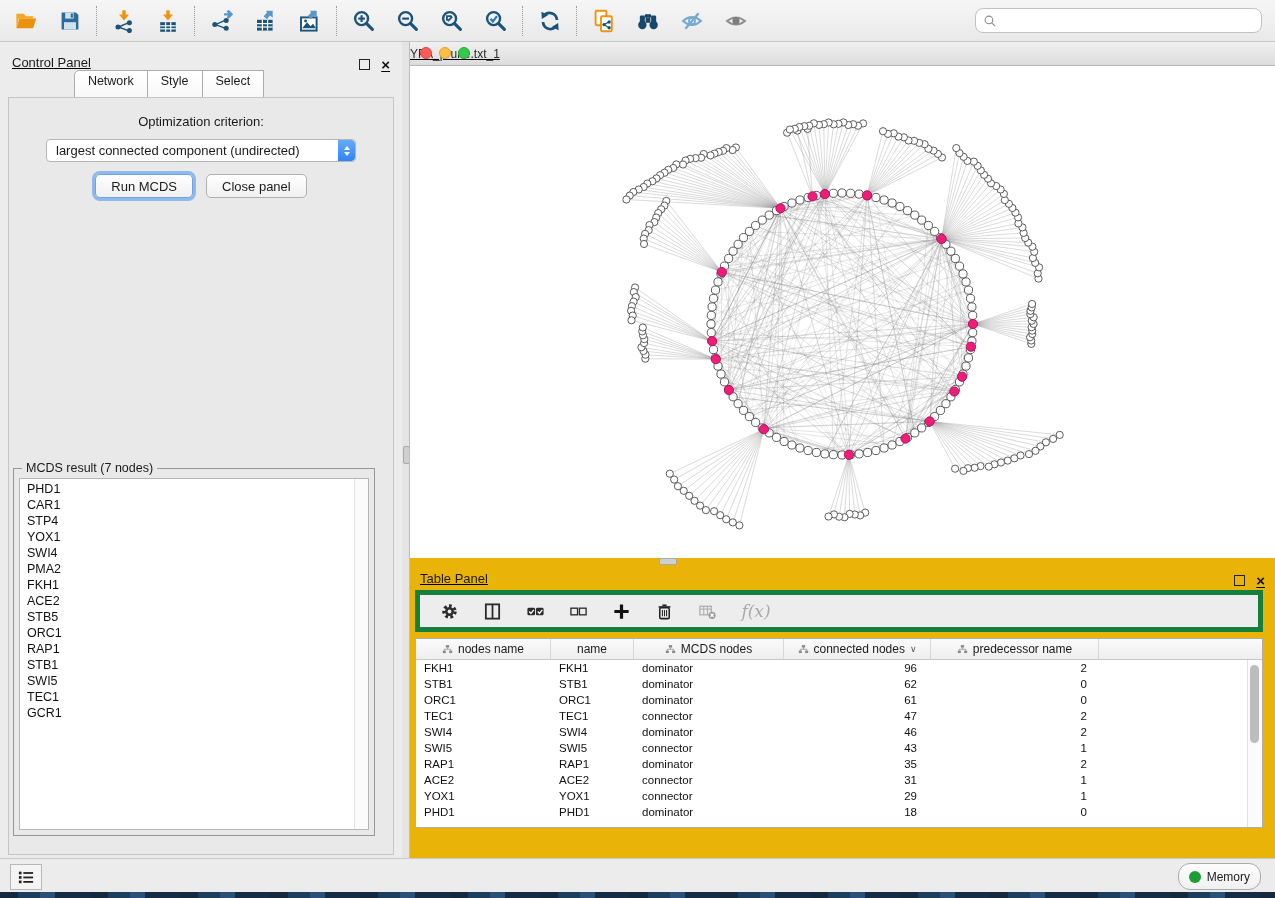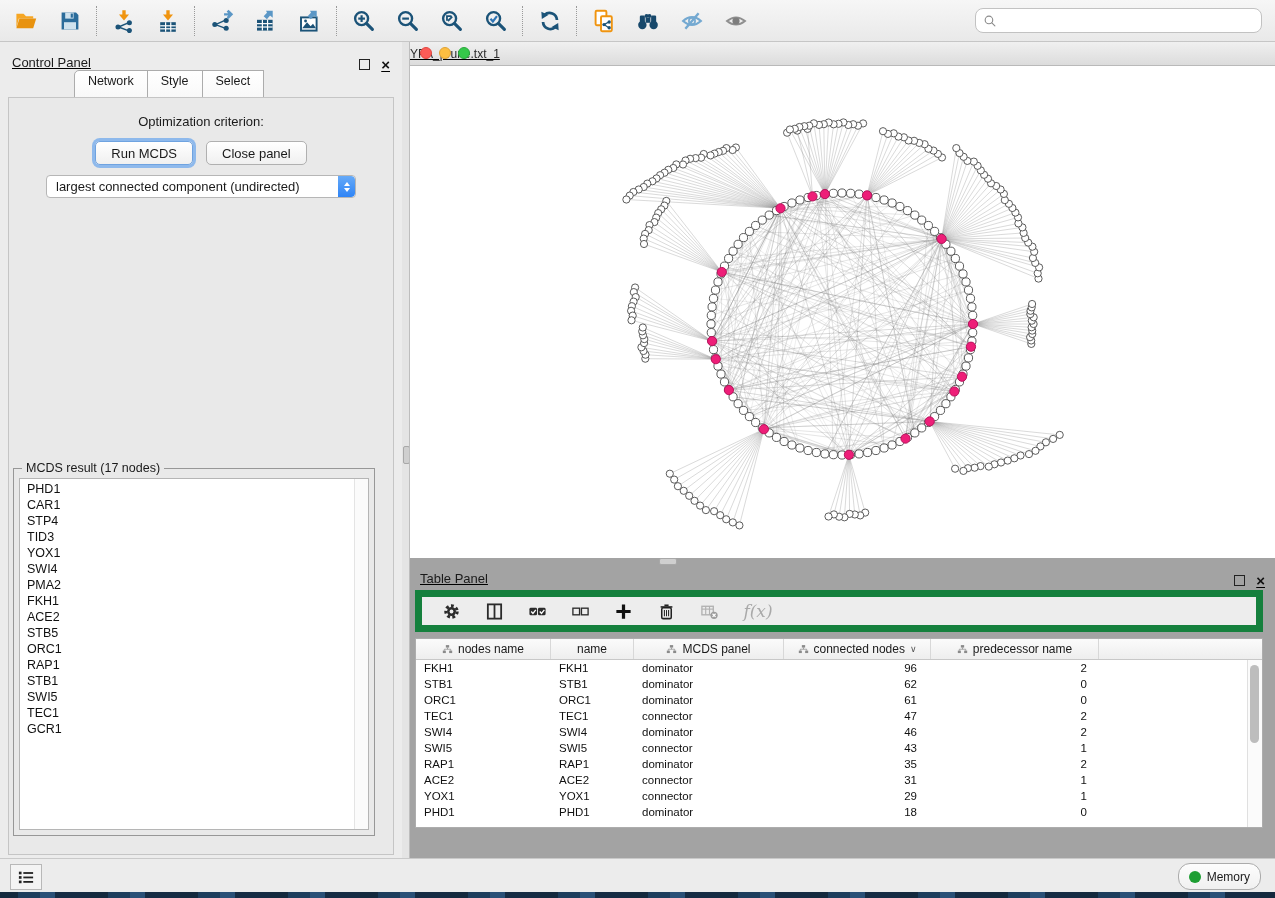--- a/index.html
+++ b/index.html
@@ -50,22 +50,22 @@
   #network-panel{position:absolute;left:409px;top:42px;width:866px;height:516px;background:#fff;border-left:1px solid #bdbdbd;box-sizing:border-box;}
   #net-titlebar{height:23px;background:linear-gradient(#f0f0f0,#dcdcdc);border-bottom:1px solid #b9b9b9;position:relative;display:flex;align-items:center;justify-content:flex-start;text-decoration:underline;}
   .traffic{position:absolute;left:10px;top:5px;display:flex;gap:7px;}
   .light{width:12px;height:12px;border-radius:50%;}
   .light.red{background:#fc5b57;border:1px solid #e2463f;box-sizing:border-box;}
   .light.yellow{background:#fdbe41;border:1px solid #e0a335;box-sizing:border-box;}
   .light.green{background:#35c84a;border:1px solid #2aa83c;box-sizing:border-box;}
   #net-title{font-size:12px;color:#2a2a2a;}
   #net-svg{display:block;}
   
-  #table-panel{position:absolute;left:409px;top:558px;width:866px;height:300px;background:#a3a3a3;border-left:1px solid #bdbdbd;box-sizing:border-box;}
-  #tp-toolbar{position:absolute;left:5px;right:12px;top:32px;height:42px;background:#ededed;border:7px solid #15803d;display:flex;align-items:center;gap:21px;padding-left:18px;box-sizing:border-box;}
+  #table-panel{position:absolute;left:409px;top:558px;width:866px;height:300px;background:#eab308;border-left:1px solid #bdbdbd;box-sizing:border-box;}
+  #tp-toolbar{position:absolute;left:5px;right:12px;top:32px;height:42px;background:#ededed;border:5px solid #15803d;display:flex;align-items:center;gap:21px;padding-left:18px;box-sizing:border-box;}
   .tbl-tool{display:flex;align-items:center;justify-content:center;width:22px;height:22px;}
   .tbl-tool svg{width:19px;height:19px;}
   .fx-label{font-family:"DejaVu Serif",serif;font-style:italic;font-size:17px;color:#a9a9a9;}
   #tbl-container{position:absolute;left:5px;right:12px;top:80px;height:190px;background:#fff;border:1px solid #adadad;box-sizing:border-box;overflow:hidden;}
   #tbl-head{display:flex;height:21px;background:linear-gradient(#fbfbfb,#eeeeee);border-bottom:1px solid #c8c8c8;box-sizing:border-box;}
   .th{display:flex;align-items:center;justify-content:center;gap:5px;font-size:12px;color:#1a1a1a;border-right:1px solid #d8d8d8;box-sizing:border-box;height:100%;}
   .th .hier svg{width:11px;height:11px;display:block;}
   .sort-ind{font-size:9px;color:#555;}
   .tr{display:flex;height:16px;}
   .td{font-size:11.5px;color:#111;line-height:16px;box-sizing:border-box;white-space:nowrap;overflow:hidden;}
@@ -281,39 +281,38 @@
       </span>
     </div>
     <div class="seg-tabs" id="cp-tabs">
         <div class="seg-tab">Network</div>
         <div class="seg-tab">Style</div>
         <div class="seg-tab">Select</div>
         <div class="seg-tab active">MCDS</div>
       </div>
     <div id="cp-content">
       <div id="opt-label">Optimization criterion:</div>
-      <div id="cp-buttons">
-        <button class="mac-btn focused">Run MCDS</button>
-        <button class="mac-btn">Close panel</button>
-      </div>
       <div id="criterion-select">
         <span class="sel-text">largest connected component (undirected)</span>
         <span class="stepper">
             <span class="tri-up"></span>
             <span class="tri-down"></span>
           </span>
       </div>
+      <div id="cp-buttons">
+        <button class="mac-btn focused">Run MCDS</button>
+        <button class="mac-btn">Close panel</button>
+      </div>
       <div id="mcds-group">
-        <span id="mcds-group-title">MCDS result (17 nodes)</span>
+        <span id="mcds-group-title">MCDS result (7 nodes)</span>
         <div id="mcds-list-wrap">
           <div id="mcds-list">
               <div class="mcds-item">PHD1</div>
               <div class="mcds-item">CAR1</div>
               <div class="mcds-item">STP4</div>
-              <div class="mcds-item">TID3</div>
               <div class="mcds-item">YOX1</div>
               <div class="mcds-item">SWI4</div>
               <div class="mcds-item">PMA2</div>
               <div class="mcds-item">FKH1</div>
               <div class="mcds-item">ACE2</div>
               <div class="mcds-item">STB5</div>
               <div class="mcds-item">ORC1</div>
               <div class="mcds-item">RAP1</div>
               <div class="mcds-item">STB1</div>
               <div class="mcds-item">SWI5</div>
@@ -1169,21 +1168,21 @@
             <span class="hier">
               <svg viewBox="0 0 20 20">
                 <g fill="#8a8a8a">
                   <rect x="7" y="2" width="6" height="4.5"></rect>
                   <rect x="1.5" y="12" width="5.5" height="4.5"></rect>
                   <rect x="13" y="12" width="5.5" height="4.5"></rect>
                 </g>
                 <path d="M10 6.5 V9.5 M4.2 12 V9.5 H15.8 V12" stroke="#8a8a8a" fill="none" stroke-width="1.3"></path>
               </svg>
             </span>
-            <span>MCDS panel</span>
+            <span>MCDS nodes</span>
           </div>
           <div class="th" style="width: 147px;">
             <span class="hier">
               <svg viewBox="0 0 20 20">
                 <g fill="#8a8a8a">
                   <rect x="7" y="2" width="6" height="4.5"></rect>
                   <rect x="1.5" y="12" width="5.5" height="4.5"></rect>
                   <rect x="13" y="12" width="5.5" height="4.5"></rect>
                 </g>
                 <path d="M10 6.5 V9.5 M4.2 12 V9.5 H15.8 V12" stroke="#8a8a8a" fill="none" stroke-width="1.3"></path>

